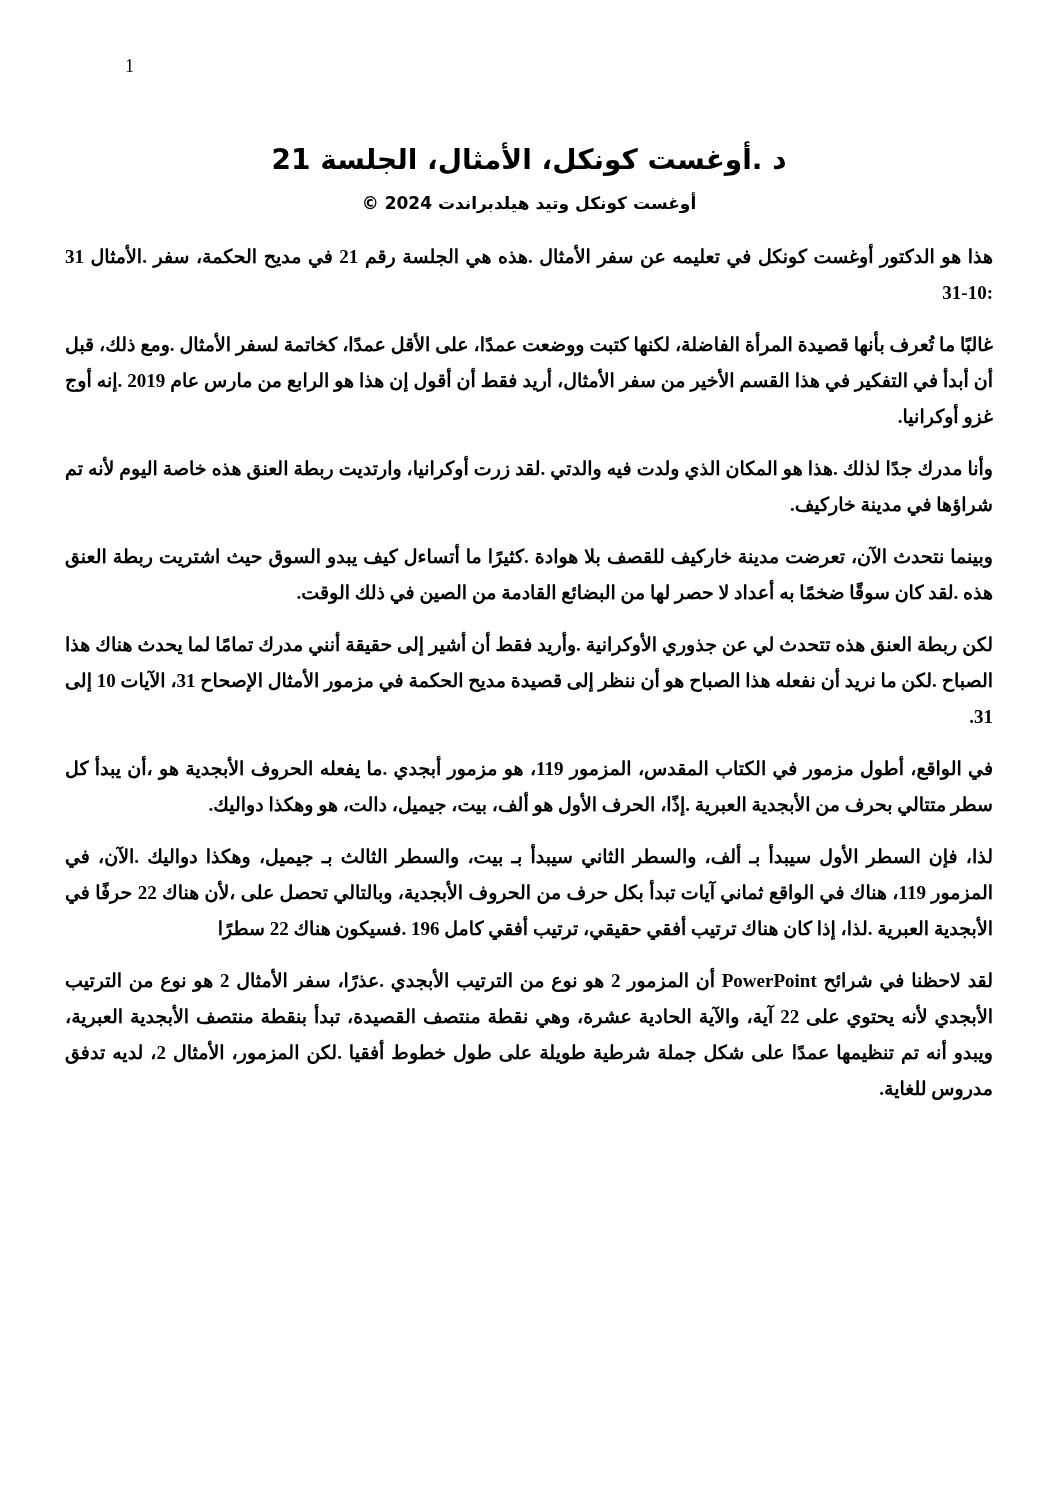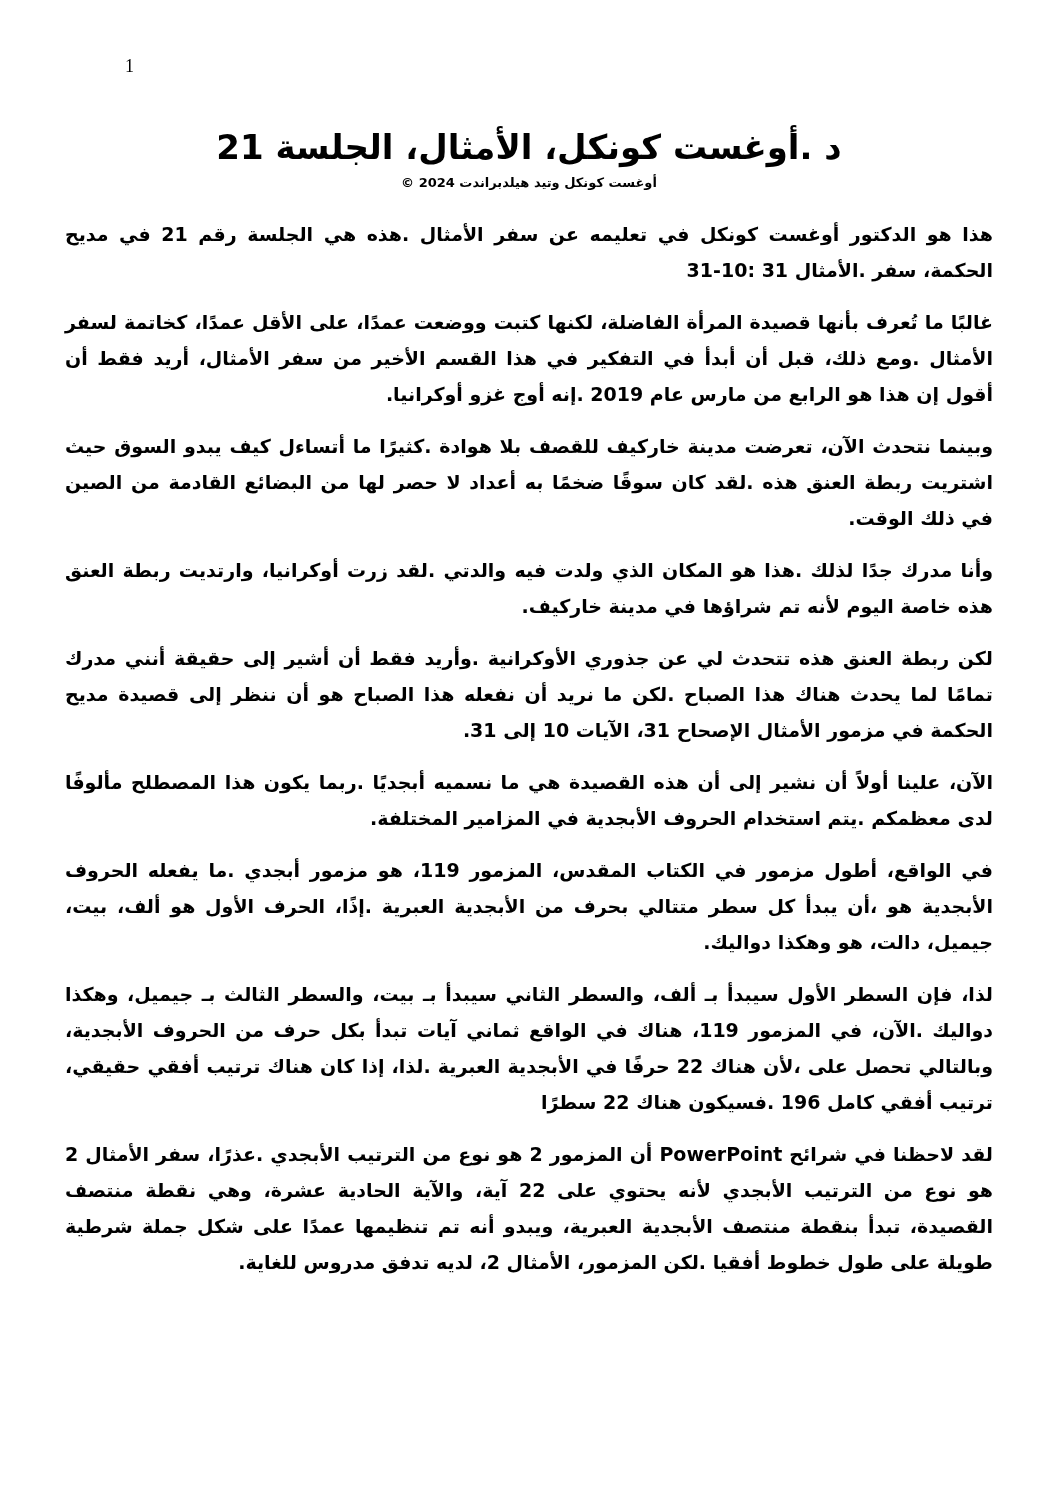--- a/index.html
+++ b/index.html
@@ -26,65 +26,65 @@
     font-size: 18px;
     font-weight: 400;
     color: #000000;
   }
   .header {
     padding-top: 126px;
     text-align: center;
     direction: rtl;
   }
   .doc-title {
-    margin: 0;
-    font-size: 34px;
+    margin: 16px;
+    font-size: 28px;
     font-weight: 700;
     line-height: 1.25;
     color: #000000;
   }
   .copyright {
     margin: 6px 0 0 0;
-    font-size: 13px;
+    font-size: 17px;
     font-weight: 700;
     color: #000000;
   }
   .content {
     direction: rtl;
     width: 928px;
     margin: 26px auto 0 auto;
   }
   .content p {
     margin: 0 0 16px 0;
     font-size: 19px;
     font-weight: 700;
     line-height: 36px;
     text-align: justify;
     text-justify: inter-word;
     color: #000000;
     unicode-bidi: plaintext;
+    font-family: Liberation Serif, serif;
   }
 </style>
 </head>
 <body>
 
 <div class="page">
 
   <div class="page-number">1</div>
 
   <div class="header">
     <h1 class="doc-title">د .أوغست كونكل، الأمثال، الجلسة 21</h1>
     <p class="copyright">أوغست كونكل وتيد هيلدبراندت 2024 ©</p>
   </div>
 
   <div class="content">
     <p>هذا هو الدكتور أوغست كونكل في تعليمه عن سفر الأمثال .هذه هي الجلسة رقم 21 في مديح الحكمة، سفر .الأمثال 31 :10-31</p>
     <p>غالبًا ما تُعرف بأنها قصيدة المرأة الفاضلة، لكنها كتبت ووضعت عمدًا، على الأقل عمدًا، كخاتمة لسفر الأمثال .ومع ذلك، قبل أن أبدأ في التفكير في هذا القسم الأخير من سفر الأمثال، أريد فقط أن أقول إن هذا هو الرابع من مارس عام 2019 .إنه أوج غزو أوكرانيا.</p>
+    <p>وأنا مدرك جدًا لذلك .هذا هو المكان الذي ولدت فيه والدتي .لقد زرت أوكرانيا، وارتديت ربطة العنق هذه خاصة اليوم لأنه تم شراؤها في مدينة خاركيف.</p>
     <p>وبينما نتحدث الآن، تعرضت مدينة خاركيف للقصف بلا هوادة .كثيرًا ما أتساءل كيف يبدو السوق حيث اشتريت ربطة العنق هذه .لقد كان سوقًا ضخمًا به أعداد لا حصر لها من البضائع القادمة من الصين في ذلك الوقت.</p>
-    <p>وأنا مدرك جدًا لذلك .هذا هو المكان الذي ولدت فيه والدتي .لقد زرت أوكرانيا، وارتديت ربطة العنق هذه خاصة اليوم لأنه تم شراؤها في مدينة خاركيف.</p>
     <p>لكن ربطة العنق هذه تتحدث لي عن جذوري الأوكرانية .وأريد فقط أن أشير إلى حقيقة أنني مدرك تمامًا لما يحدث هناك هذا الصباح .لكن ما نريد أن نفعله هذا الصباح هو أن ننظر إلى قصيدة مديح الحكمة في مزمور الأمثال الإصحاح 31، الآيات 10 إلى 31.</p>
-    <p>الآن، علينا أولاً أن نشير إلى أن هذه القصيدة هي ما نسميه أبجديًا .ربما يكون هذا المصطلح مألوفًا لدى معظمكم .يتم استخدام الحروف الأبجدية في المزامير المختلفة.</p>
     <p>في الواقع، أطول مزمور في الكتاب المقدس، المزمور 119، هو مزمور أبجدي .ما يفعله الحروف الأبجدية هو ،أن يبدأ كل سطر متتالي بحرف من الأبجدية العبرية .إذًا، الحرف الأول هو ألف، بيت، جيميل، دالت، هو وهكذا دواليك.</p>
     <p>لذا، فإن السطر الأول سيبدأ بـ ألف، والسطر الثاني سيبدأ بـ بيت، والسطر الثالث بـ جيميل، وهكذا دواليك .الآن، في المزمور 119، هناك في الواقع ثماني آيات تبدأ بكل حرف من الحروف الأبجدية، وبالتالي تحصل على ،لأن هناك 22 حرفًا في الأبجدية العبرية .لذا، إذا كان هناك ترتيب أفقي حقيقي، ترتيب أفقي كامل 196 .فسيكون هناك 22 سطرًا</p>
     <p>لقد لاحظنا في شرائح PowerPoint أن المزمور 2 هو نوع من الترتيب الأبجدي .عذرًا، سفر الأمثال 2 هو نوع من الترتيب الأبجدي لأنه يحتوي على 22 آية، والآية الحادية عشرة، وهي نقطة منتصف القصيدة، تبدأ بنقطة منتصف الأبجدية العبرية، ويبدو أنه تم تنظيمها عمدًا على شكل جملة شرطية طويلة على طول خطوط أفقيا .لكن المزمور، الأمثال 2، لديه تدفق مدروس للغاية.</p>
   </div>
 
 </div>
 
 </body></html>

